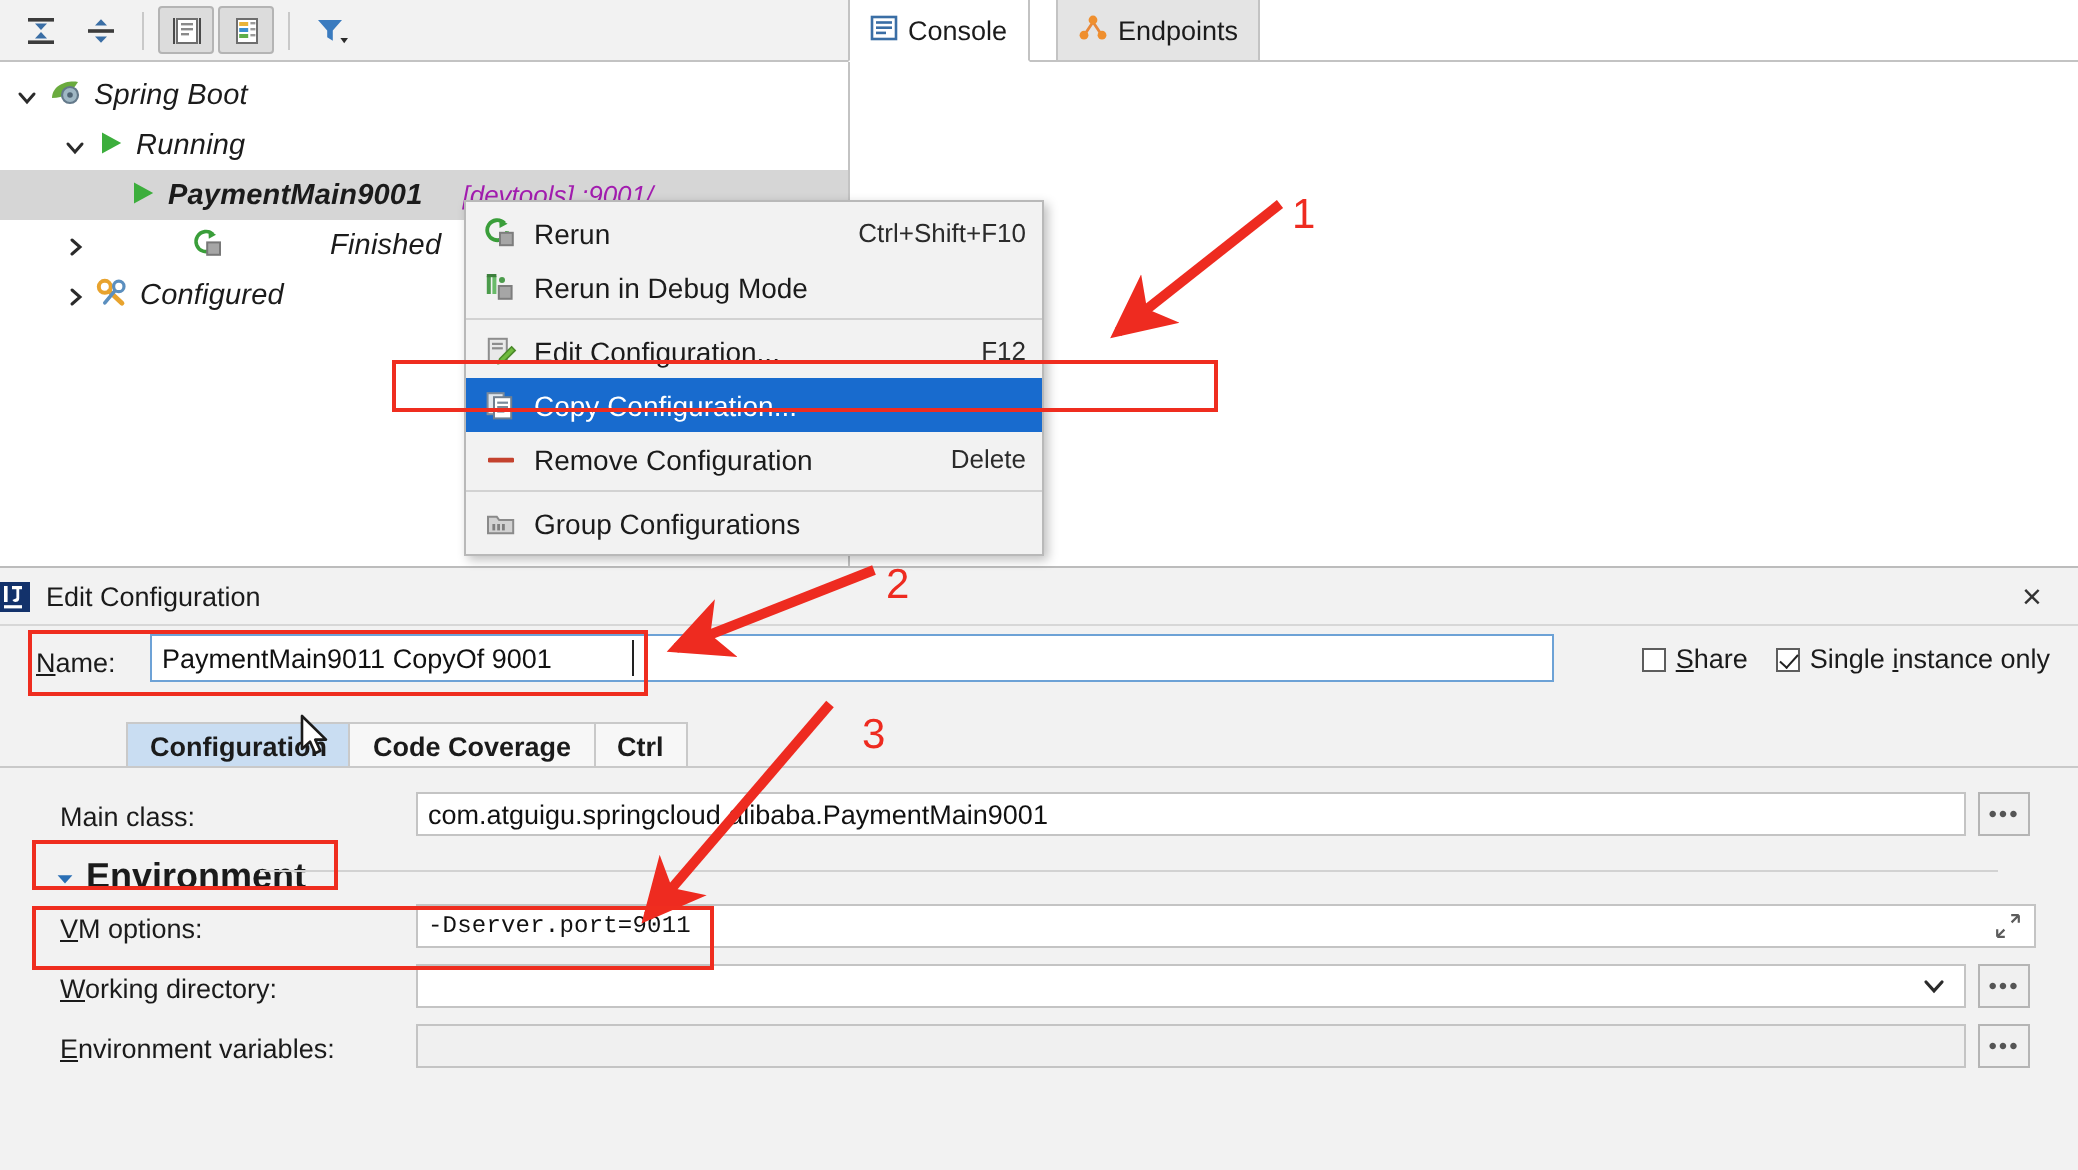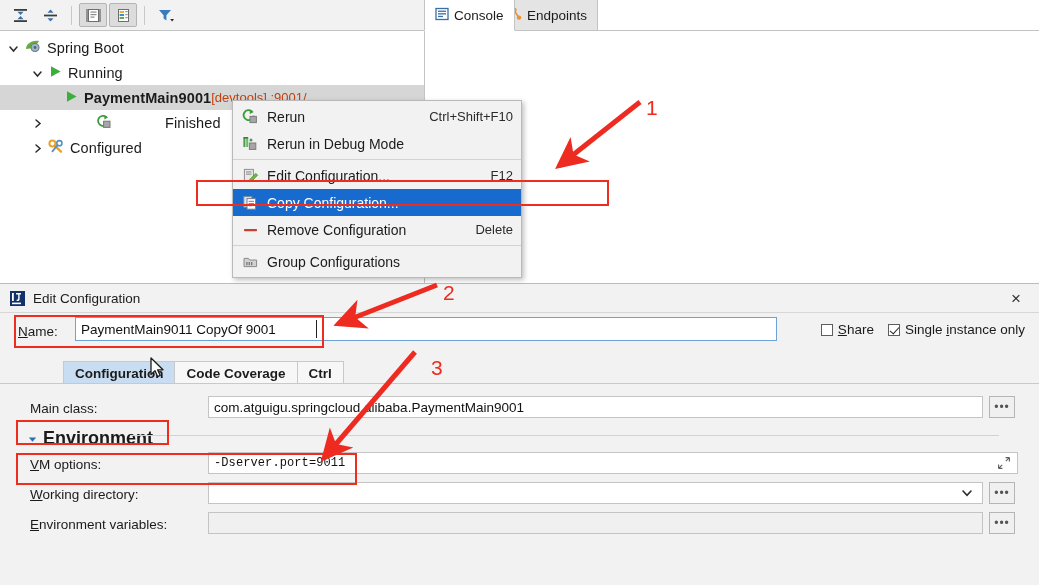--- a/index.html
+++ b/index.html
@@ -33,30 +33,30 @@
   .tabstrip { position:absolute; left:424px; top:0; width:615px; height:31px; background:#ffffff; }
   .tab {
     position:absolute; top:0; height:31px; display:flex; align-items:center; gap:5px;
     padding:13px 10px; font-size:13.5px; color:#1b1b1b;
     border-left:1px solid #c3c3c3; border-right:1px solid #c3c3c3; border-bottom:1px solid transparent;
   }
   .tab.active { background:#ffffff; border-bottom:1px solid #ffffff; }
   .tab.inactive { background:#e4e4e4; border-bottom:1px solid #c3c3c3; }
   .tabstrip::after{ content:""; position:absolute; left:0; bottom:0; width:615px; height:1px; background:#c3c3c3; }
   #tab-console { left:0; z-index:3; }
-  #tab-endpoints { left:72px; z-index:2; }
-
-  
-  .tree { position:absolute; left:0; top:31px; width:424px; height:252px; background:#ffffff; }
+  #tab-endpoints { left:104px; z-index:2; }
+
+  
+  .tree { position:absolute; left:0; top:31px; width:424px; height:252px; background:#ffffff;font-style:italic; }
   .tree-row { position:absolute; height:25px; display:flex; align-items:center; white-space:nowrap; }
   .tree-row.selected { left:0; width:424px; background:#d6d6d6; }
   .twisty { width:11px; height:11px; display:inline-block; position:relative; margin-right:5px; }
   .node-label { font-size:14.5px; letter-spacing:.1px; }
   .node-label.bold { font-weight:bold; }
-  .node-sub { font-size:13px; color:#c2410c; margin-left:0; }
+  .node-sub { font-size:13px; color:#a21caf; margin-left:20px; }
 
   .vline { position:absolute; left:424px; top:31px; width:1px; height:252px; background:#c3c3c3; }
   .right-pane { position:absolute; left:425px; top:31px; width:614px; height:252px; background:#fff; }
 
   
   #ctx-menu {
     position:absolute; left:232px; top:100px; width:290px;
     background:#f2f2f2; border:1px solid #b9b9b9;
     box-shadow:2px 2px 5px rgba(0,0,0,.25); z-index:40; padding:2px 0;
   }
@@ -66,21 +66,21 @@
   .mi .mi-accel { font-size:13px; color:#2b2b2b; margin-left:14px; }
   .mi.hl { background:#186bce; }
   .mi.hl .mi-label, .mi.hl .mi-accel { color:#ffffff; }
   .mi-sep { height:1px; background:#d2d2d2; margin:2px 0; }
 
   
   #dialog {
     position:absolute; left:0; top:283px; width:1039px; height:302px;
     background:#f2f2f2; border-top:1px solid #bcbcbc;
   }
-  .dlg-titlebar { height:28px; display:flex; align-items:center; padding-left:10px; background:#f2f2f2; position:relative; }
+  .dlg-titlebar { height:28px; display:flex; align-items:center; background:#f2f2f2; position:relative; }
   .ij-icon { width:15px; height:15px; margin-right:8px; flex:0 0 15px; }
   .dlg-title { font-size:13.5px; }
   .dlg-close { position:absolute; right:12px; top:5px; width:22px; height:20px; display:flex; align-items:center; justify-content:center; font-size:17px; color:#333; }
 
   .name-band { position:relative; height:40px; background:#f2f2f2; border-top:1px solid #d7d7d7; }
   .name-label { position:absolute; left:18px; top:11px; font-size:13.5px; }
   .name-label u { text-decoration:underline; }
   .name-input {
     position:absolute; left:75px; top:4px; width:702px; height:24px;
     border:1px solid #6da2d6; background:#ffffff; padding:0 5px;

